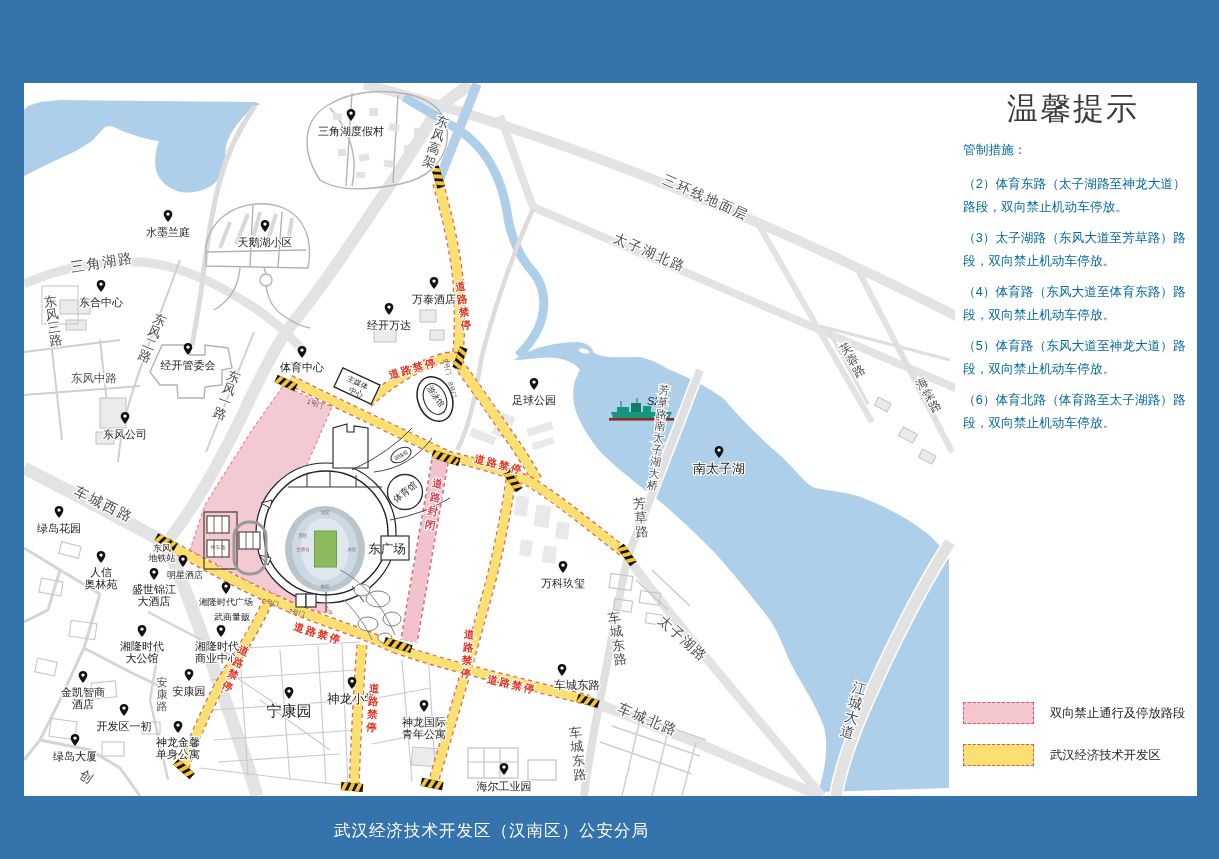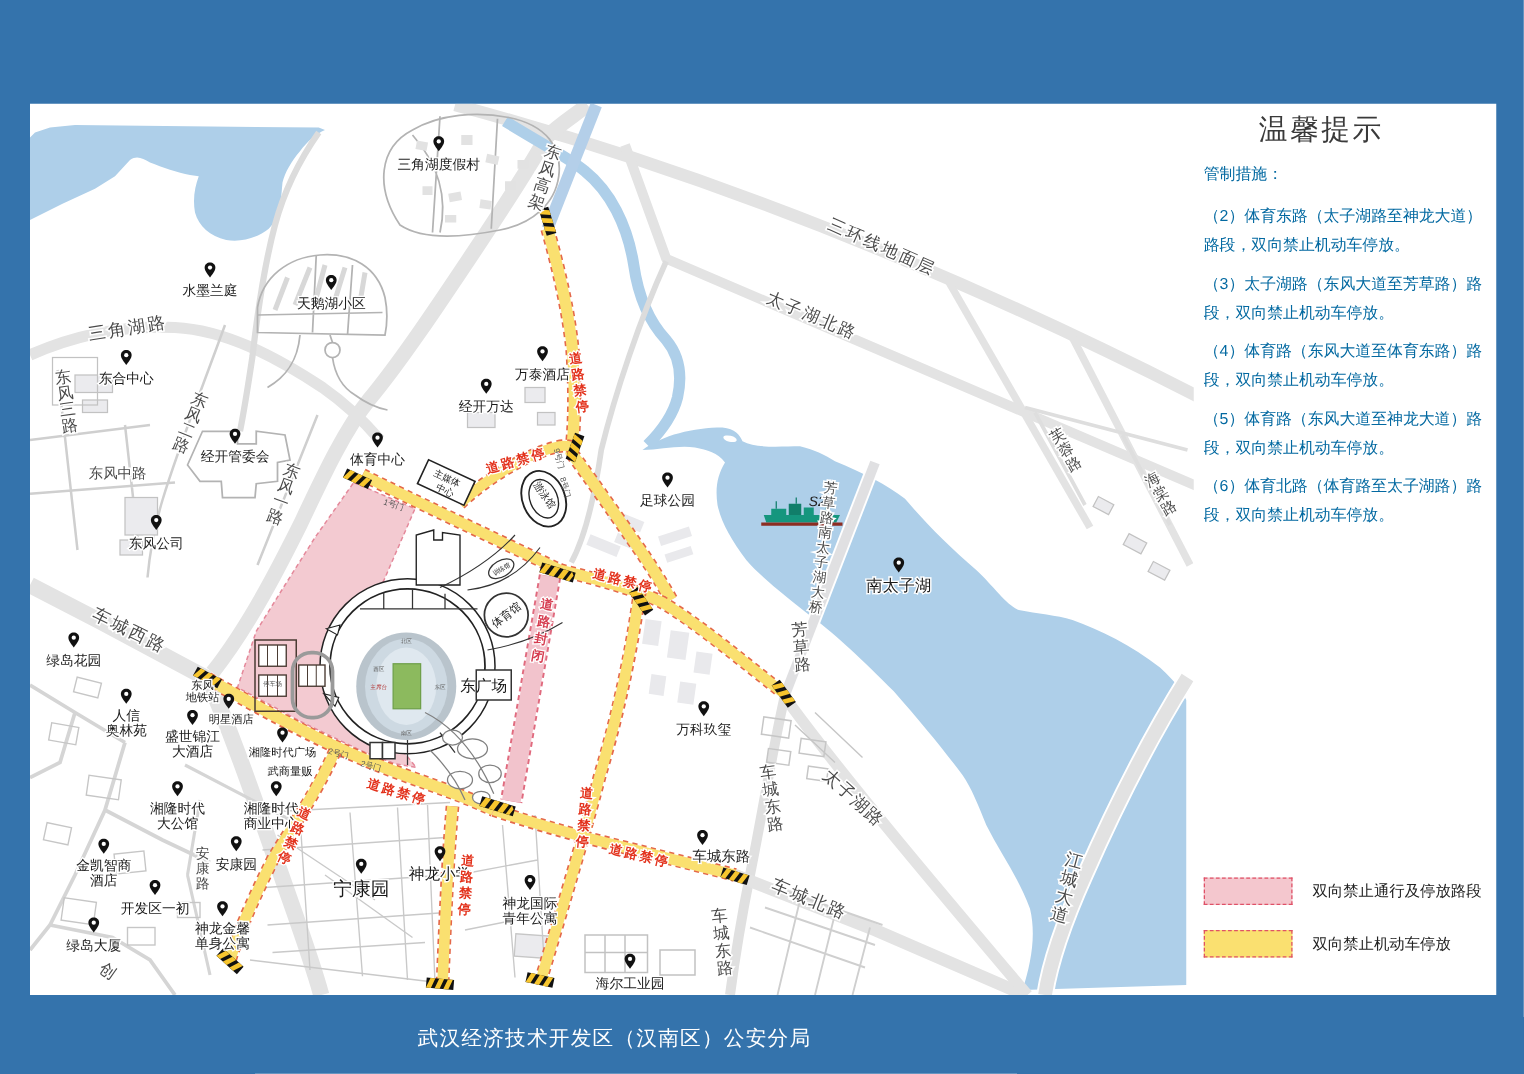--- a/index.html
+++ b/index.html
@@ -1,21 +1,21 @@
 <!DOCTYPE html>
 <html><head>
 <meta charset="utf-8">
 <style>
 html,body{margin:0;padding:0;}
 body{width:1219px;height:859px;background:#3473ac;position:relative;overflow:hidden;
  font-family:"Liberation Sans",sans-serif;}
 #card{position:absolute;left:24px;top:83px;width:1173px;height:713px;background:#ffffff;}
 #mapsvg{position:absolute;left:0;top:0;}
 #panel{position:absolute;left:939px;top:0px;width:250px;}
-#title{font-size:23px;color:#3a3a3a;text-align:left;letter-spacing:2px;margin-top:5px;padding-left:44px;}
+#title{font-size:31px;color:#3a3a3a;text-align:left;letter-spacing:2px;margin-top:5px;padding-left:44px;}
 #measures{font-size:12.7px;color:#0369a1;margin-top:9px;white-space:nowrap;}
 #measures p{margin:0 0 7px 0;line-height:23.5px;}
 #legend{position:absolute;left:939px;top:619px;width:260px;font-size:12.3px;color:#222;}
 .lgrow{display:flex;align-items:center;margin-bottom:20px;white-space:nowrap;}
 .lgbox{width:69px;height:20px;margin-right:16px;flex:none;}
 .lgpink{background:#f4c7ce;border:1.5px dashed #df5167;}
 .lgyellow{background:#fae070;border:1.5px dashed #df5167;}
 #caption{position:absolute;left:0;top:820px;width:983px;text-align:center;color:#ffffff;
  font-size:16.5px;letter-spacing:1px;}
 </style>
@@ -467,18 +467,18 @@
 
 <div id="legend">
 
   <div class="lgrow">
         <div class="lgbox lgpink"></div>
         <div>双向禁止通行及停放路段</div>
       </div>
 
   <div class="lgrow">
         <div class="lgbox lgyellow"></div>
-        <div>双向禁止机动车停放</div>
+        <div>武汉经济技术开发区</div>
       </div>
 </div>
 </div>
 
 <div id="caption">武汉经济技术开发区（汉南区）公安分局</div>
 
 </body></html>

